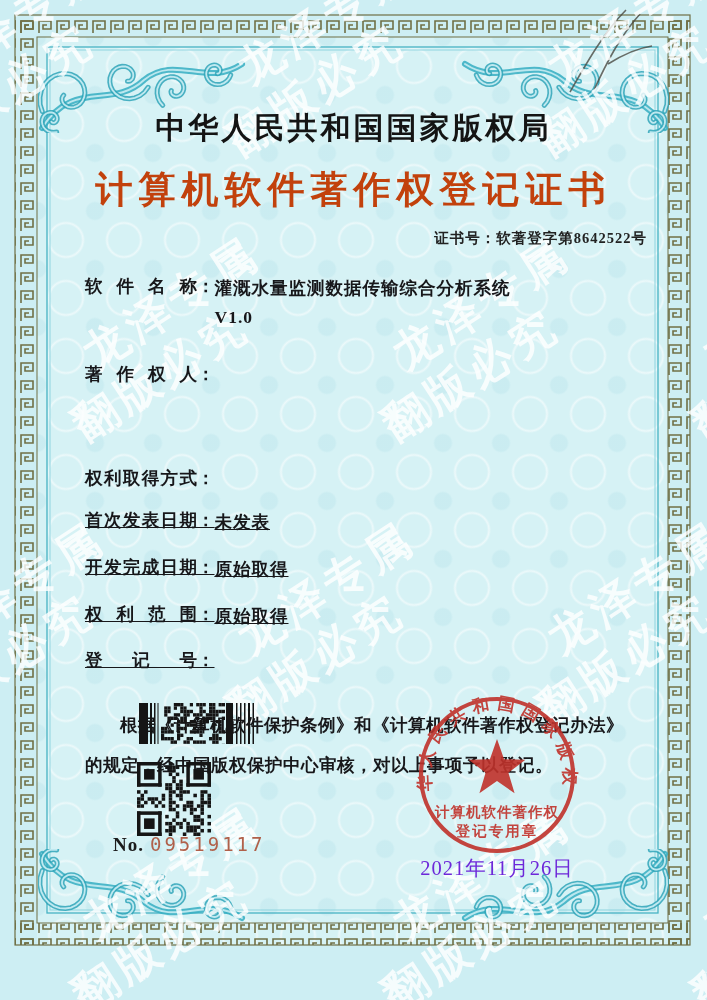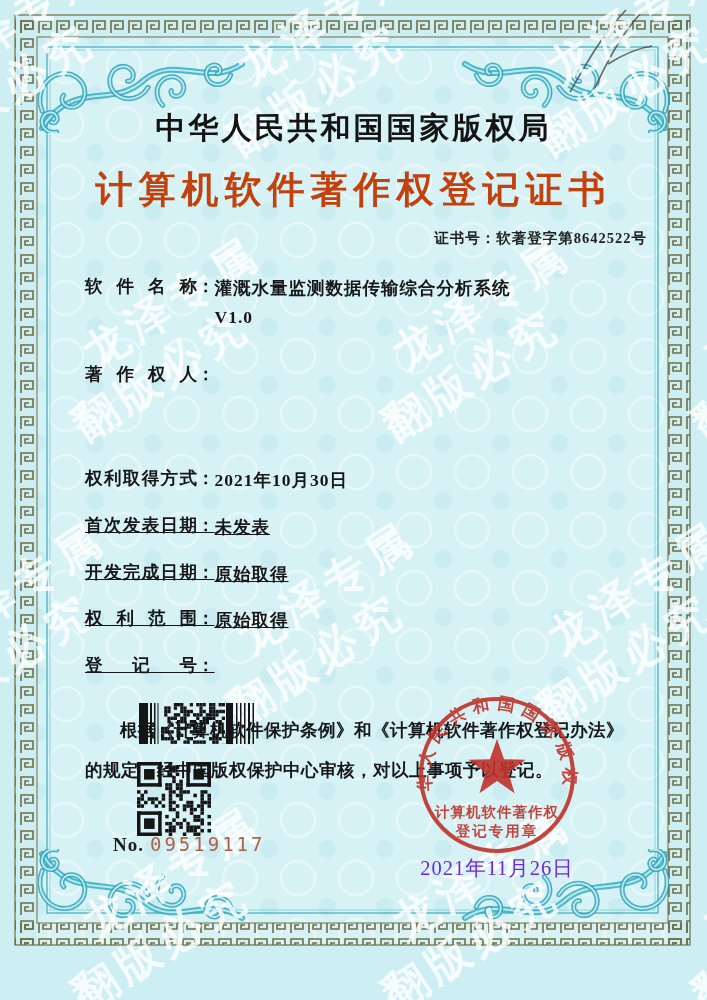--- a/index.html
+++ b/index.html
@@ -190,21 +190,20 @@
         <span class="val">灌溉水量监测数据传输综合分析系统
 V1.0</span>
       </div>
       <div class="row r1">
         <span class="lbl">著作权人</span>
           <span class="colon">：</span>
       </div>
       <div class="row r2">
         <span class="lbl">权利取得方式</span>
           <span class="colon">：</span>
-        <span class="val">2021年10月30日</span>
       </div>
       <div class="row r3">
         <span class="lbl">首次发表日期</span>
           <span class="colon">：</span>
         <span class="val">未发表</span>
       </div>
       <div class="row r4">
         <span class="lbl">开发完成日期</span>
           <span class="colon">：</span>
         <span class="val">原始取得</span>

